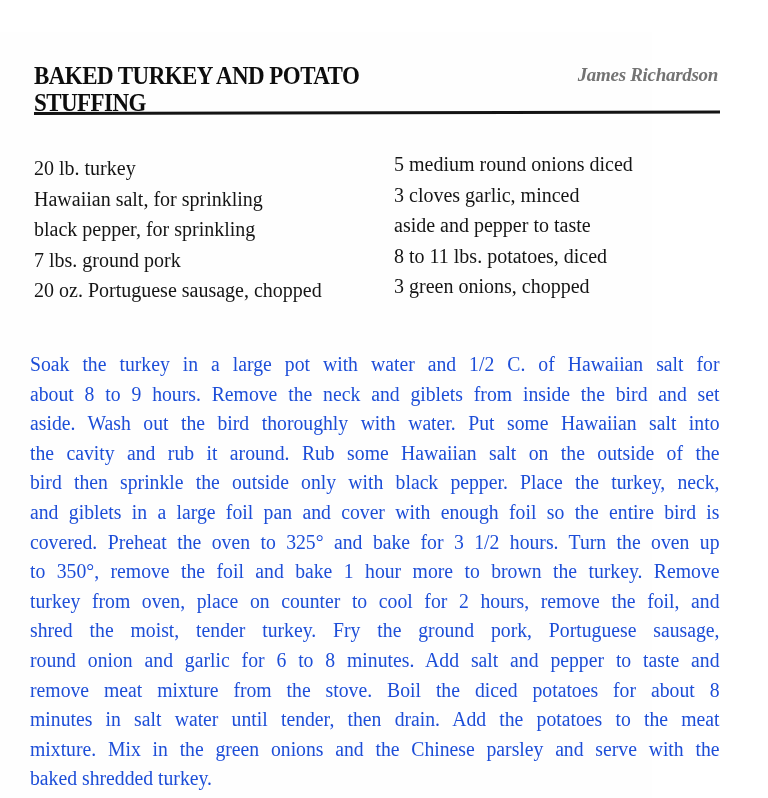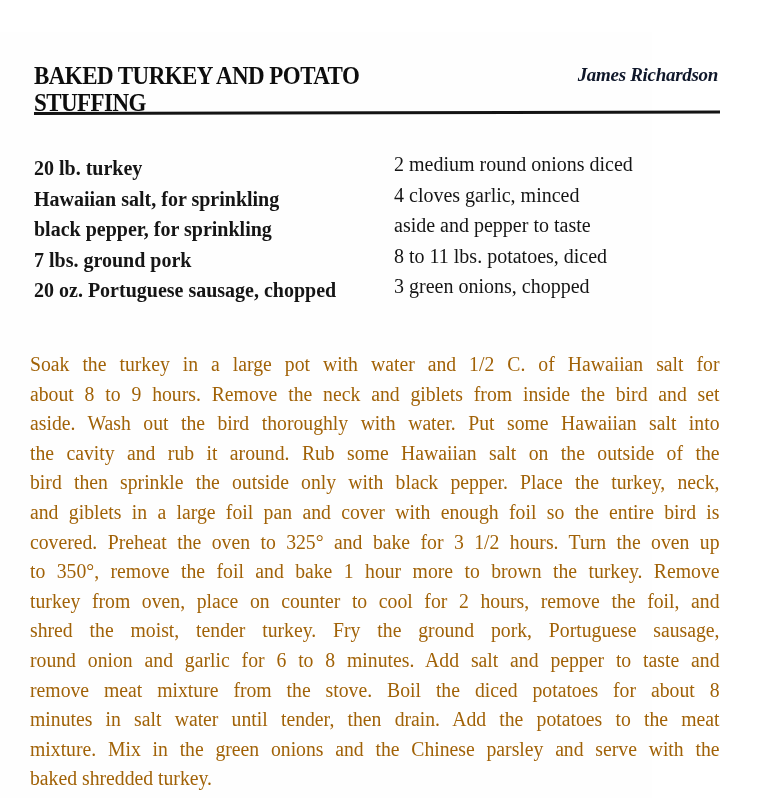--- a/index.html
+++ b/index.html
@@ -43,21 +43,21 @@
     .title span { display: block; }
     .author {
       position: absolute;
       right: 2px;
       top: 2px;
       font-family: "Liberation Serif", serif;
       font-weight: bold;
       font-style: italic;
       font-size: 19px;
       letter-spacing: -0.3px;
-      color: #0f172a;
+      color: #737373;
     }
     .rule {
       position: absolute;
       left: 34px;
       top: 80px;
       width: 686px;
       height: 3px;
       background: #141414;
       transform: rotate(-0.12deg);
       transform-origin: left center;
@@ -68,33 +68,33 @@
       top: 121px;
       width: 700px;
       font-size: 20px;
       line-height: 30.5px;
       color: #151515;
     }
     .col {
       position: absolute;
       top: 0;
     }
-    .col-left { left: 0; width: 360px; font-weight: bold; }
+    .col-left { left: 0; width: 360px; }
     .col-right { left: 360px; width: 330px; top: -4px; }
     .ing {
       display: block;
       white-space: nowrap;
     }
     .instructions {
       position: absolute;
       left: 30px;
       top: 318px;
       width: 700px;
       font-size: 20px;
-      color: #a16207;
+      color: #1d4ed8;
     }
     .line {
       display: block;
       white-space: nowrap;
       height: 29.6px;
       line-height: 29.6px;
       text-align: justify;
       text-align-last: justify;
       width: 700px;
       transform: scaleX(0.985);
@@ -121,22 +121,22 @@
 
   <div class="ingredients">
     <div class="col col-left">
       <span class="ing">20 lb. turkey</span>
       <span class="ing">Hawaiian salt, for sprinkling</span>
       <span class="ing">black pepper, for sprinkling</span>
       <span class="ing">7 lbs. ground pork</span>
       <span class="ing">20 oz. Portuguese sausage, chopped</span>
     </div>
     <div class="col col-right">
-      <span class="ing">2 medium round onions diced</span>
-      <span class="ing">4 cloves garlic, minced</span>
+      <span class="ing">5 medium round onions diced</span>
+      <span class="ing">3 cloves garlic, minced</span>
       <span class="ing">aside and pepper to taste</span>
       <span class="ing">8 to 11 lbs. potatoes, diced</span>
       <span class="ing">3 green onions, chopped</span>
     </div>
   </div>
 
   <div class="instructions">
     <span class="line">Soak the turkey in a large pot with water and 1/2 C. of Hawaiian salt for</span>
     <span class="line">about 8 to 9 hours. Remove the neck and giblets from inside the bird and set</span>
     <span class="line">aside. Wash out the bird thoroughly with water. Put some Hawaiian salt into</span>

